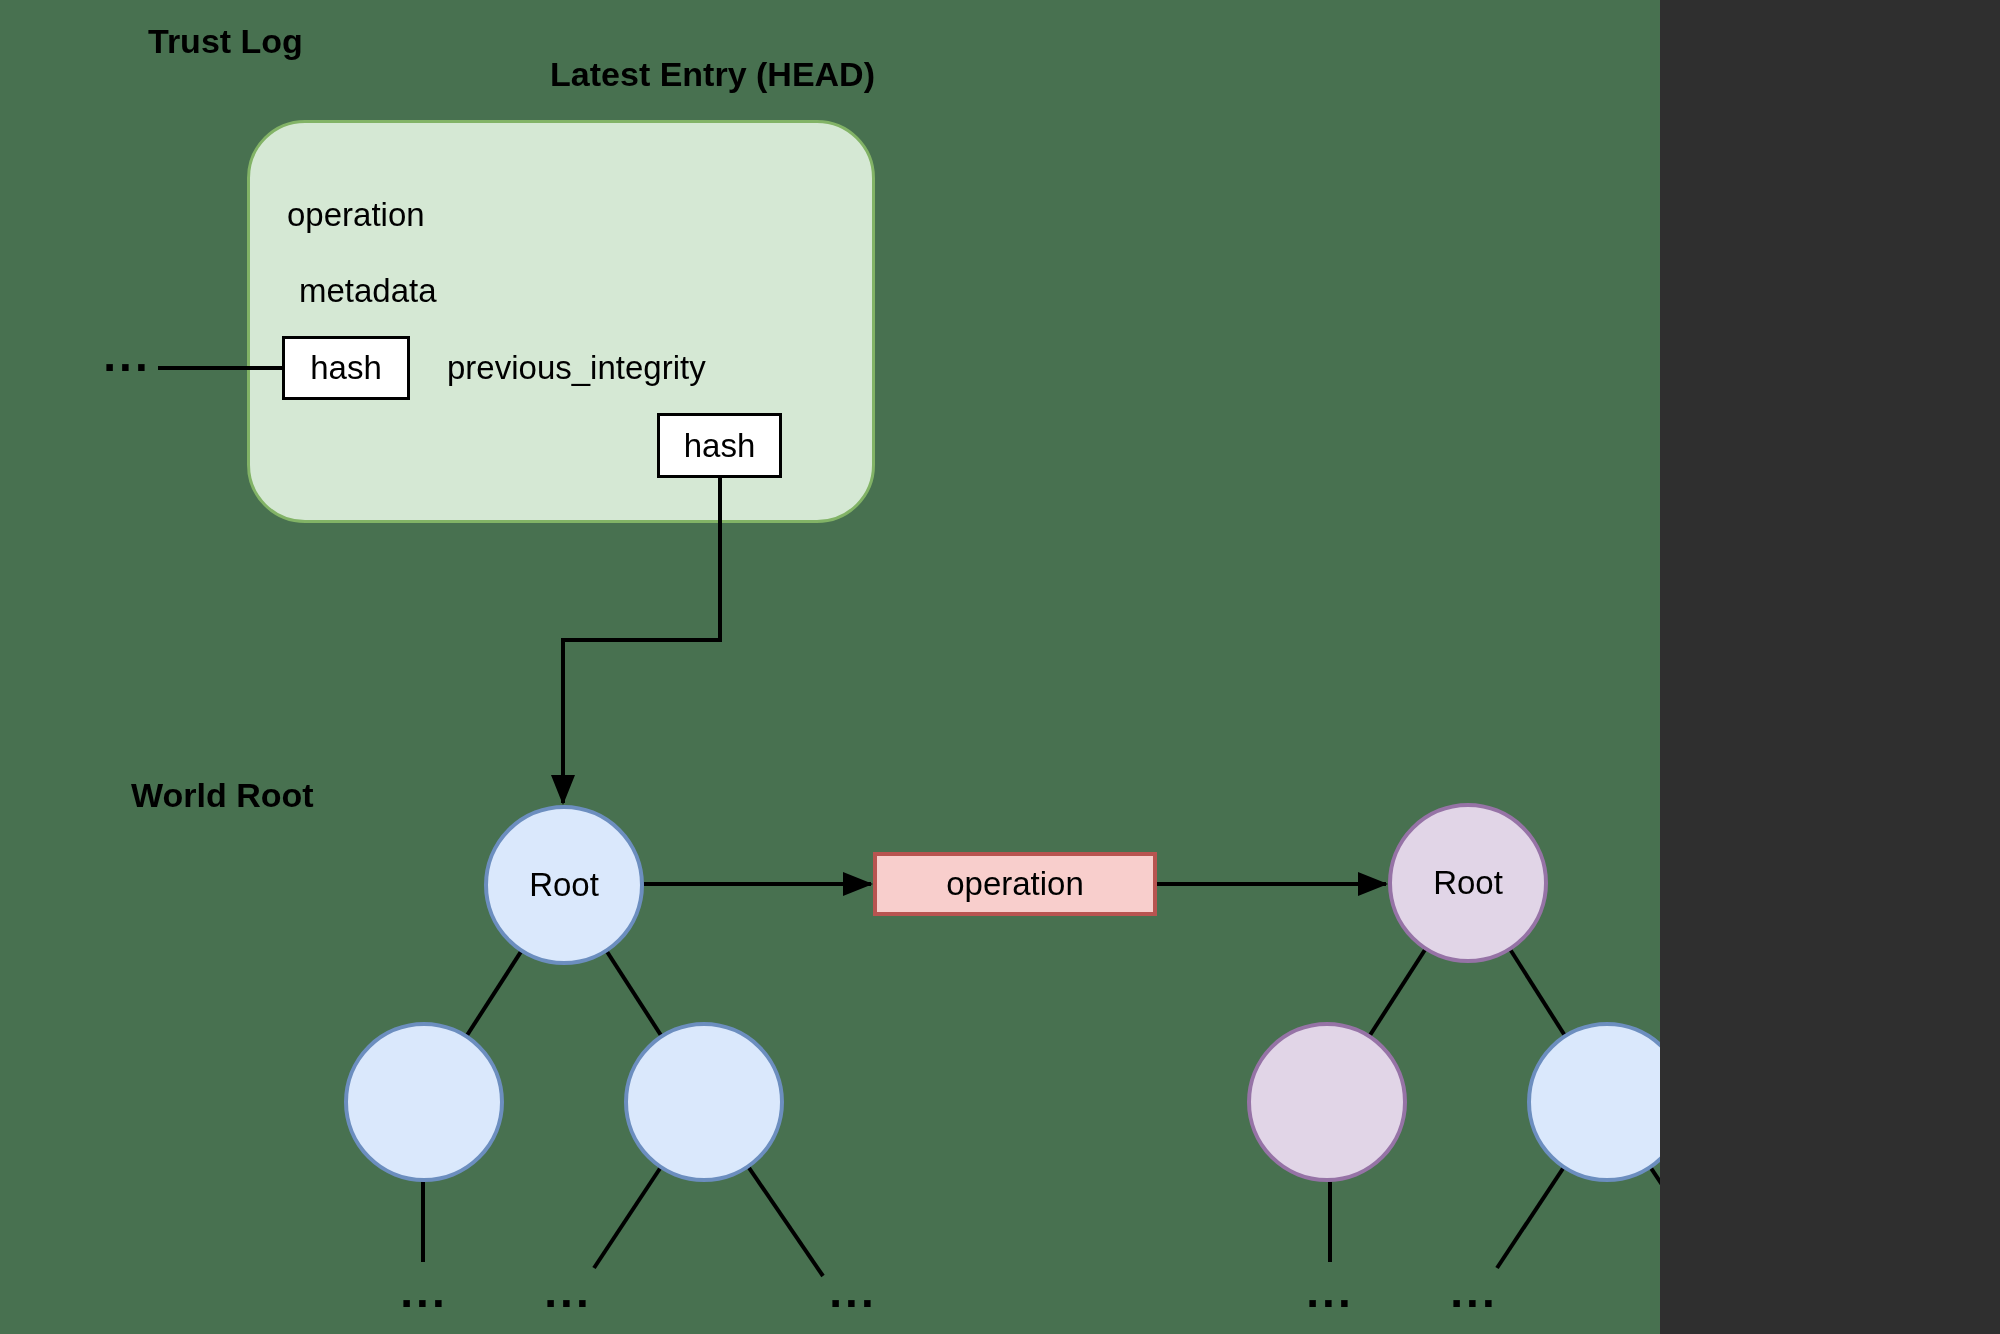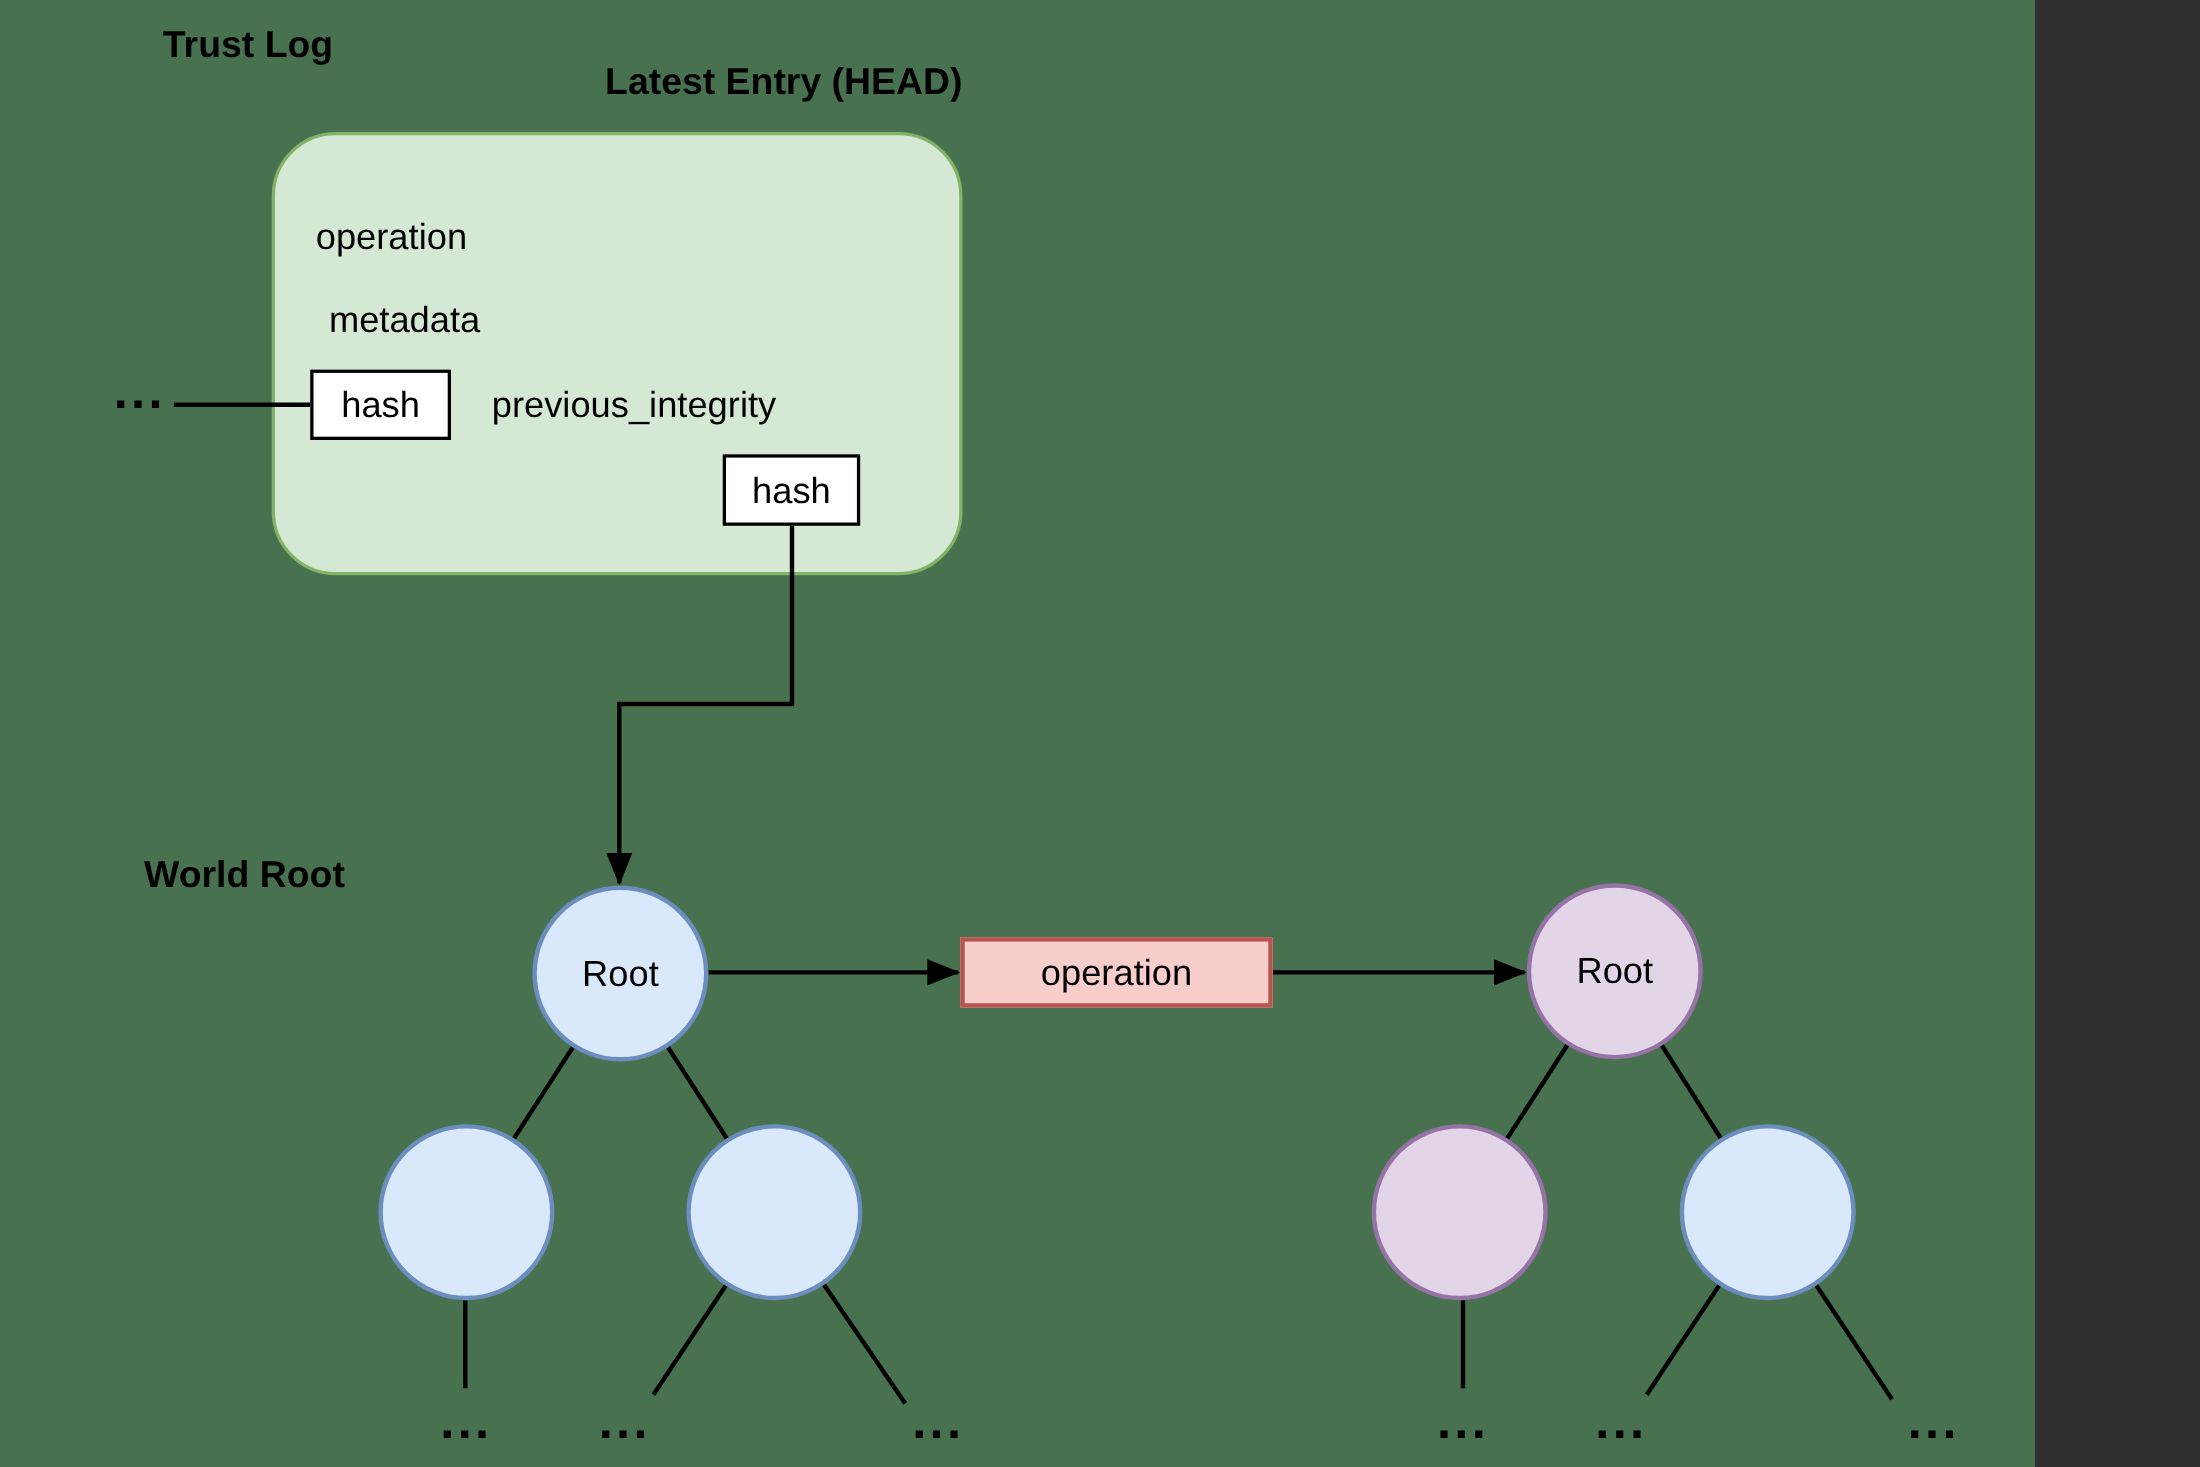--- a/index.html
+++ b/index.html
@@ -1,17 +1,17 @@
 <!DOCTYPE html>
 <html style="--canvas-bg: #487150; --entry-fill: #d5e8d4; --entry-border: #82b366; --node-blue-fill: #dae8fc; --node-blue-border: #6c8ebf; --node-purple-fill: #e1d5e7; --node-purple-border: #9673a6; --operation-fill: #f8cecc; --operation-border: #b85450; --field-fill: #ffffff; --line: #000000; --text: #000000;"><head>
 <meta charset="utf-8">
 <style>
   html,body{margin:0;padding:0;background:#2f2f2f;}
   .stage{
-    position:relative;width:1850px;height:1334px;overflow:hidden;
+    position:relative;width:1660px;height:1334px;overflow:hidden;
     background:var(--canvas-bg,#487150);
     font-family:"Liberation Sans",sans-serif;color:var(--text,#000);
   }
   .abs{position:absolute;}
   .label{font-size:33px;line-height:42px;white-space:nowrap;}
   .label.bold{font-weight:bold;font-size:34px;line-height:44px;}
   .green-box{
     left:247px;top:120px;width:628px;height:403px;box-sizing:border-box;
     background:var(--entry-fill,#d5e8d4);
     border:3px solid var(--entry-border,#82b366);

